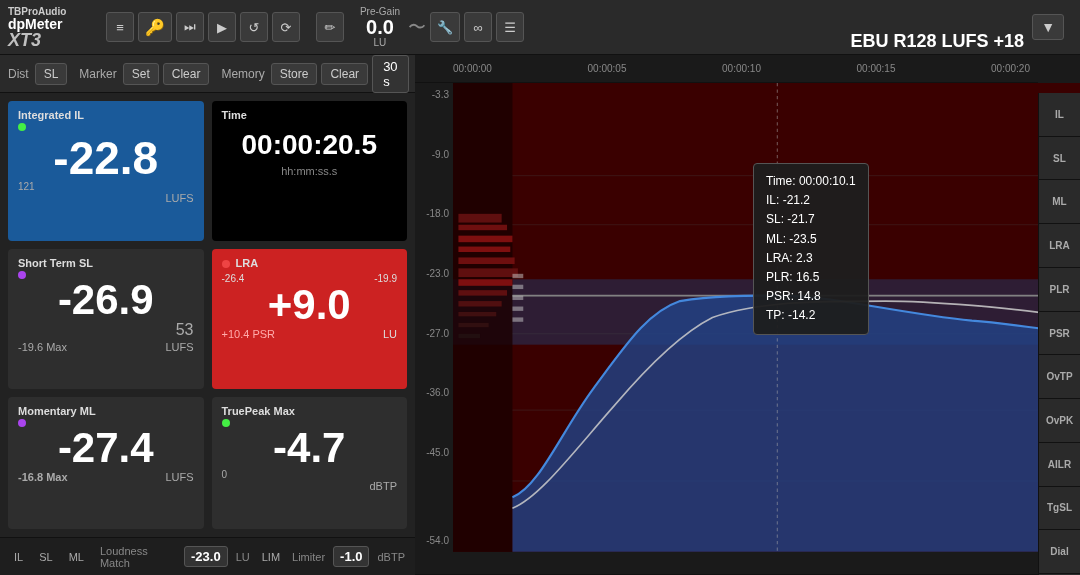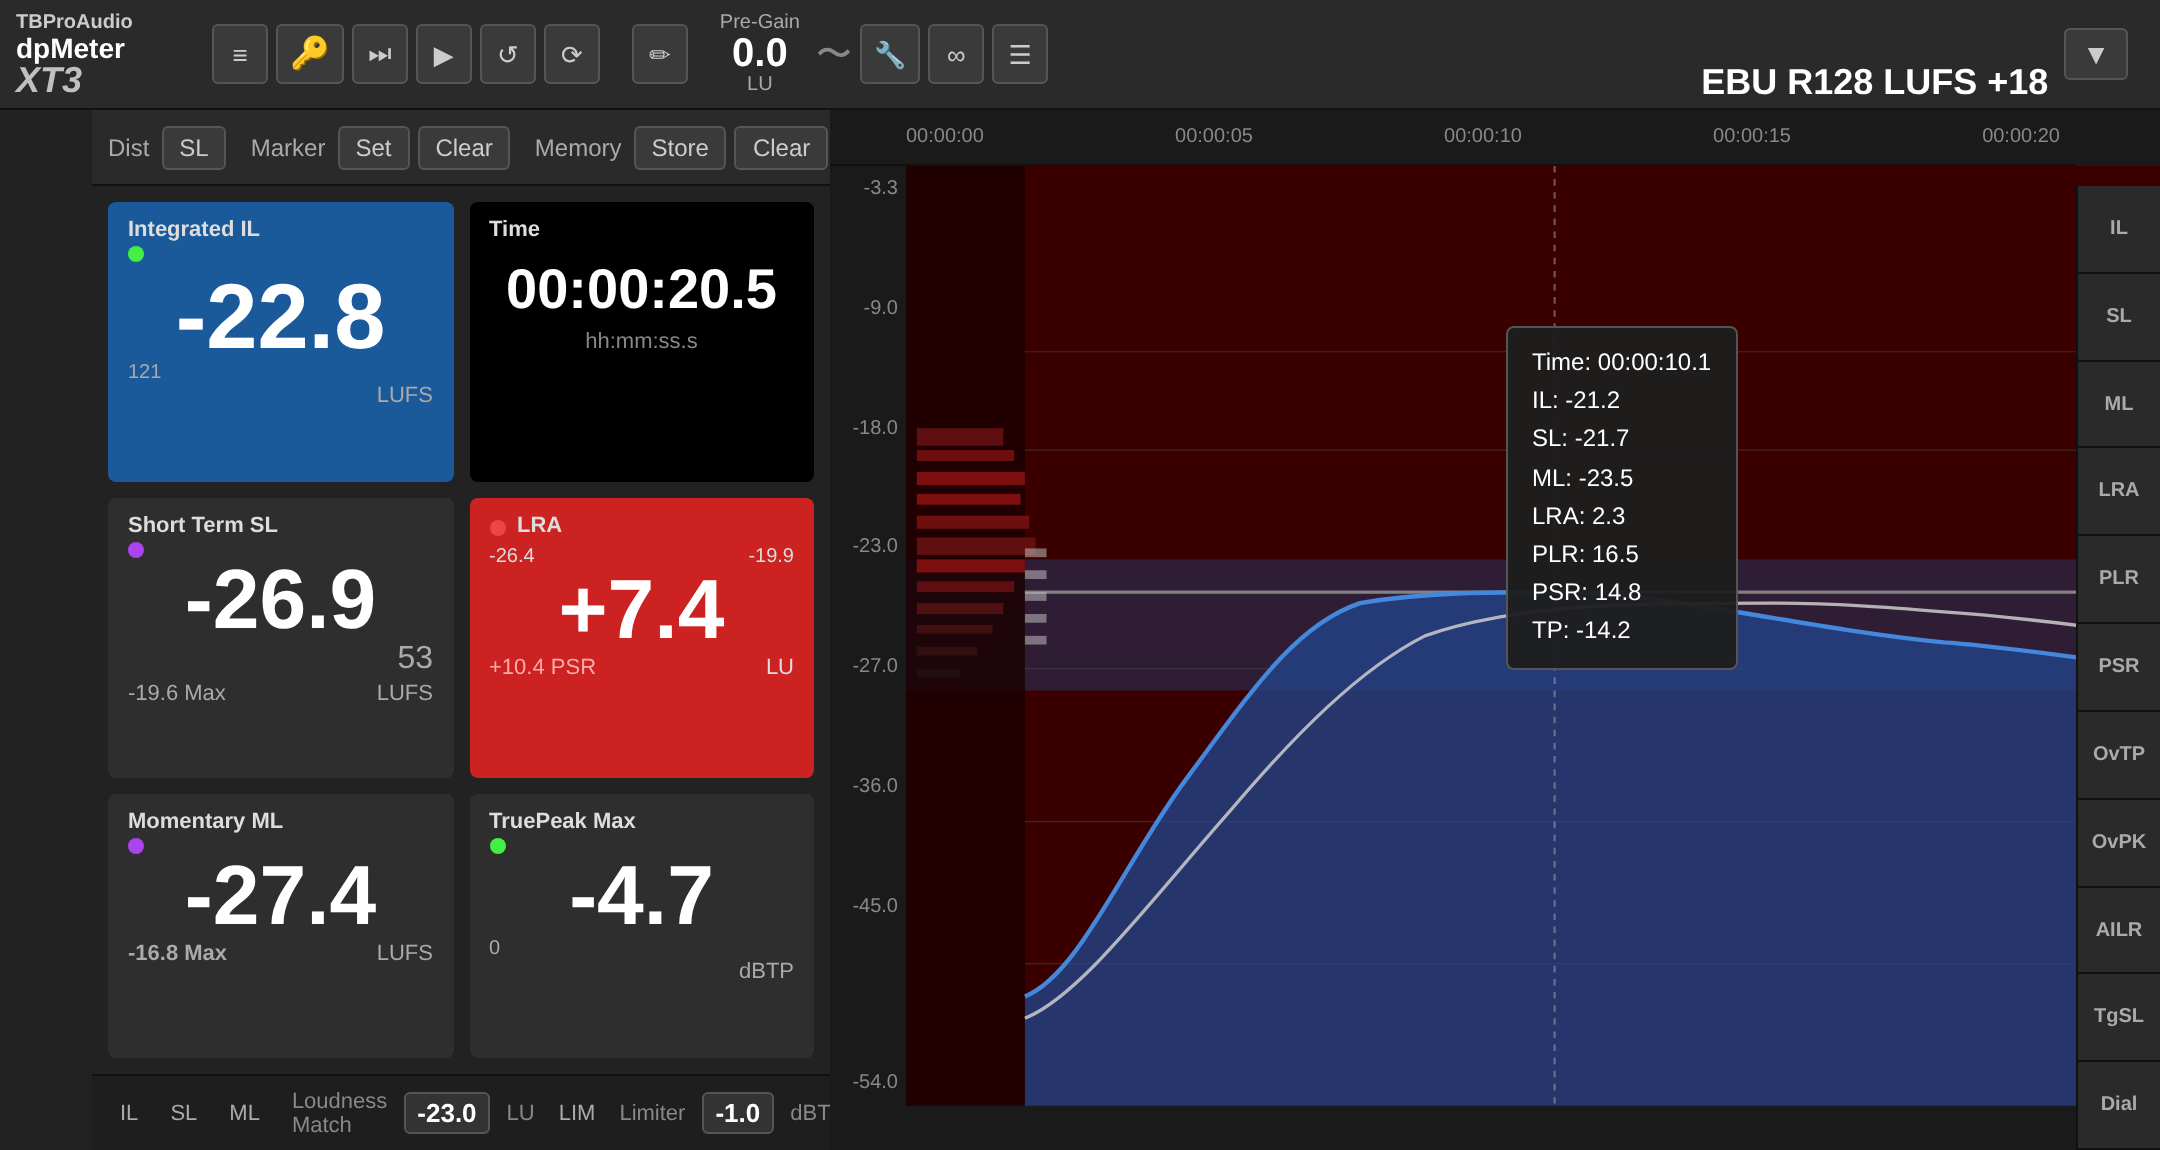--- a/index.html
+++ b/index.html
@@ -116,21 +116,20 @@
       height: 520px;
     }
 
     
     .left-panel {
       width: 415px;
       min-width: 415px;
       background: #222;
       display: flex;
       flex-direction: column;
-      padding-left: 46px;
     }
 
     
     .dist-controls {
       display: flex;
       align-items: center;
       height: 38px;
       background: #2a2a2a;
       padding: 0 8px;
       gap: 4px;
@@ -467,21 +466,21 @@
 
       <div class="metric-card red-header">
         <div class="lra-header">
           <span class="dot-indicator" style="background:#ee4444; width:8px; height:8px; border-radius:50%;"></span>
           <span class="metric-title">LRA</span>
         </div>
         <div class="lra-range">
           <span>-26.4</span>
           <span>-19.9</span>
         </div>
-        <div class="lra-value">+7.4</div>
+        <div class="lra-value">+9.0</div>
         <div class="metric-footer">
           <span class="lra-psr">+10.4 PSR</span>
           <span style="font-size:11px; color:#ddd;">LU</span>
         </div>
       </div>
 
       <div class="metric-card">
         <div class="metric-title">Momentary ML</div>
         <div style="display:flex; align-items:center; gap:6px;">
           <span class="dot-indicator dot-purple"></span>

